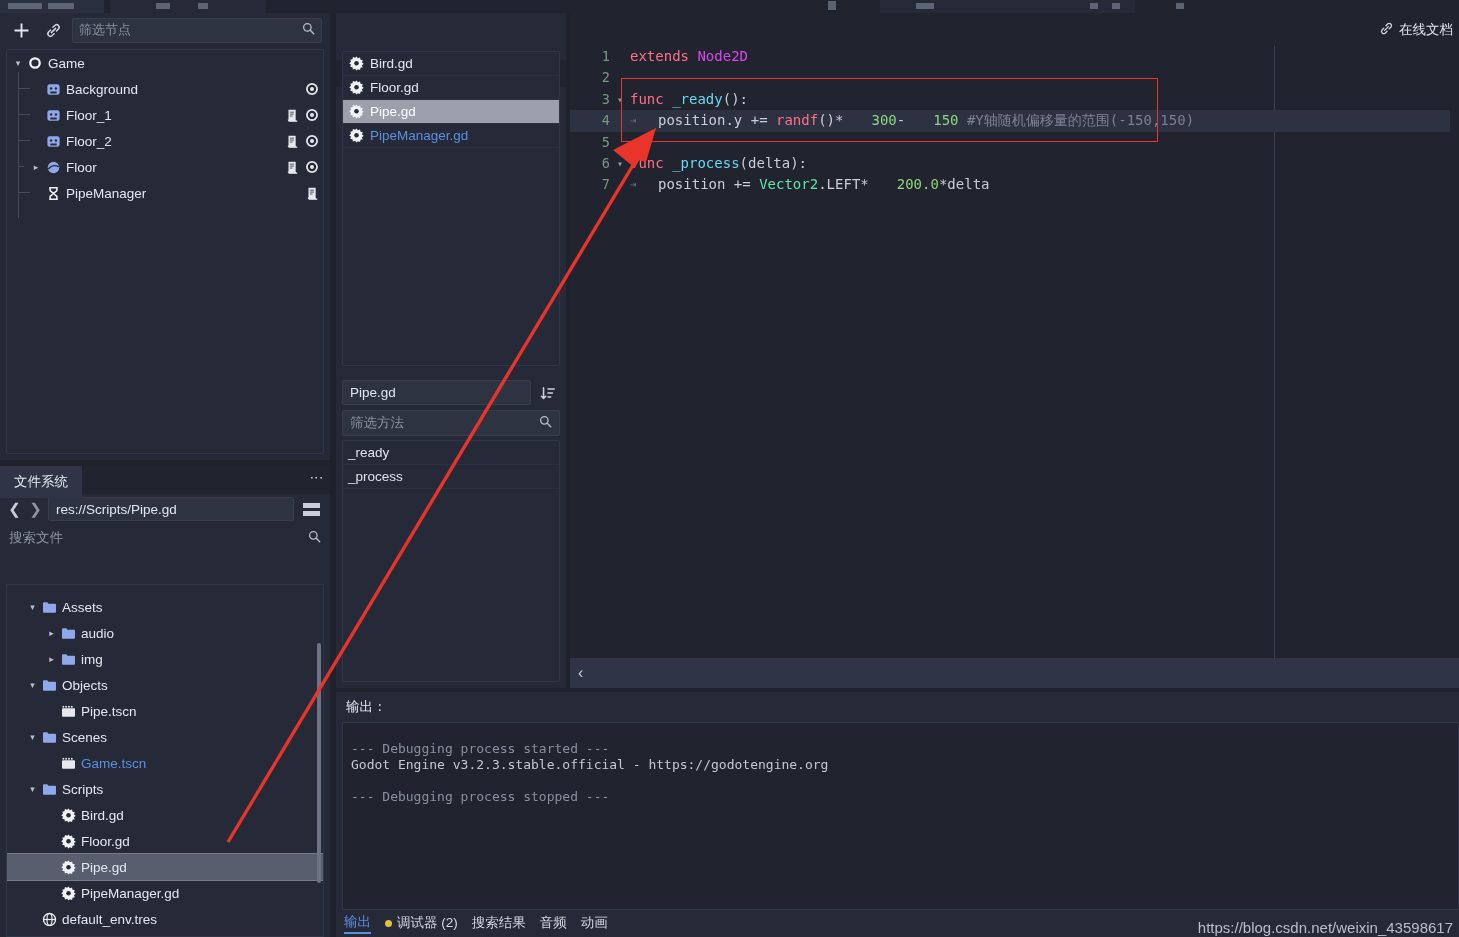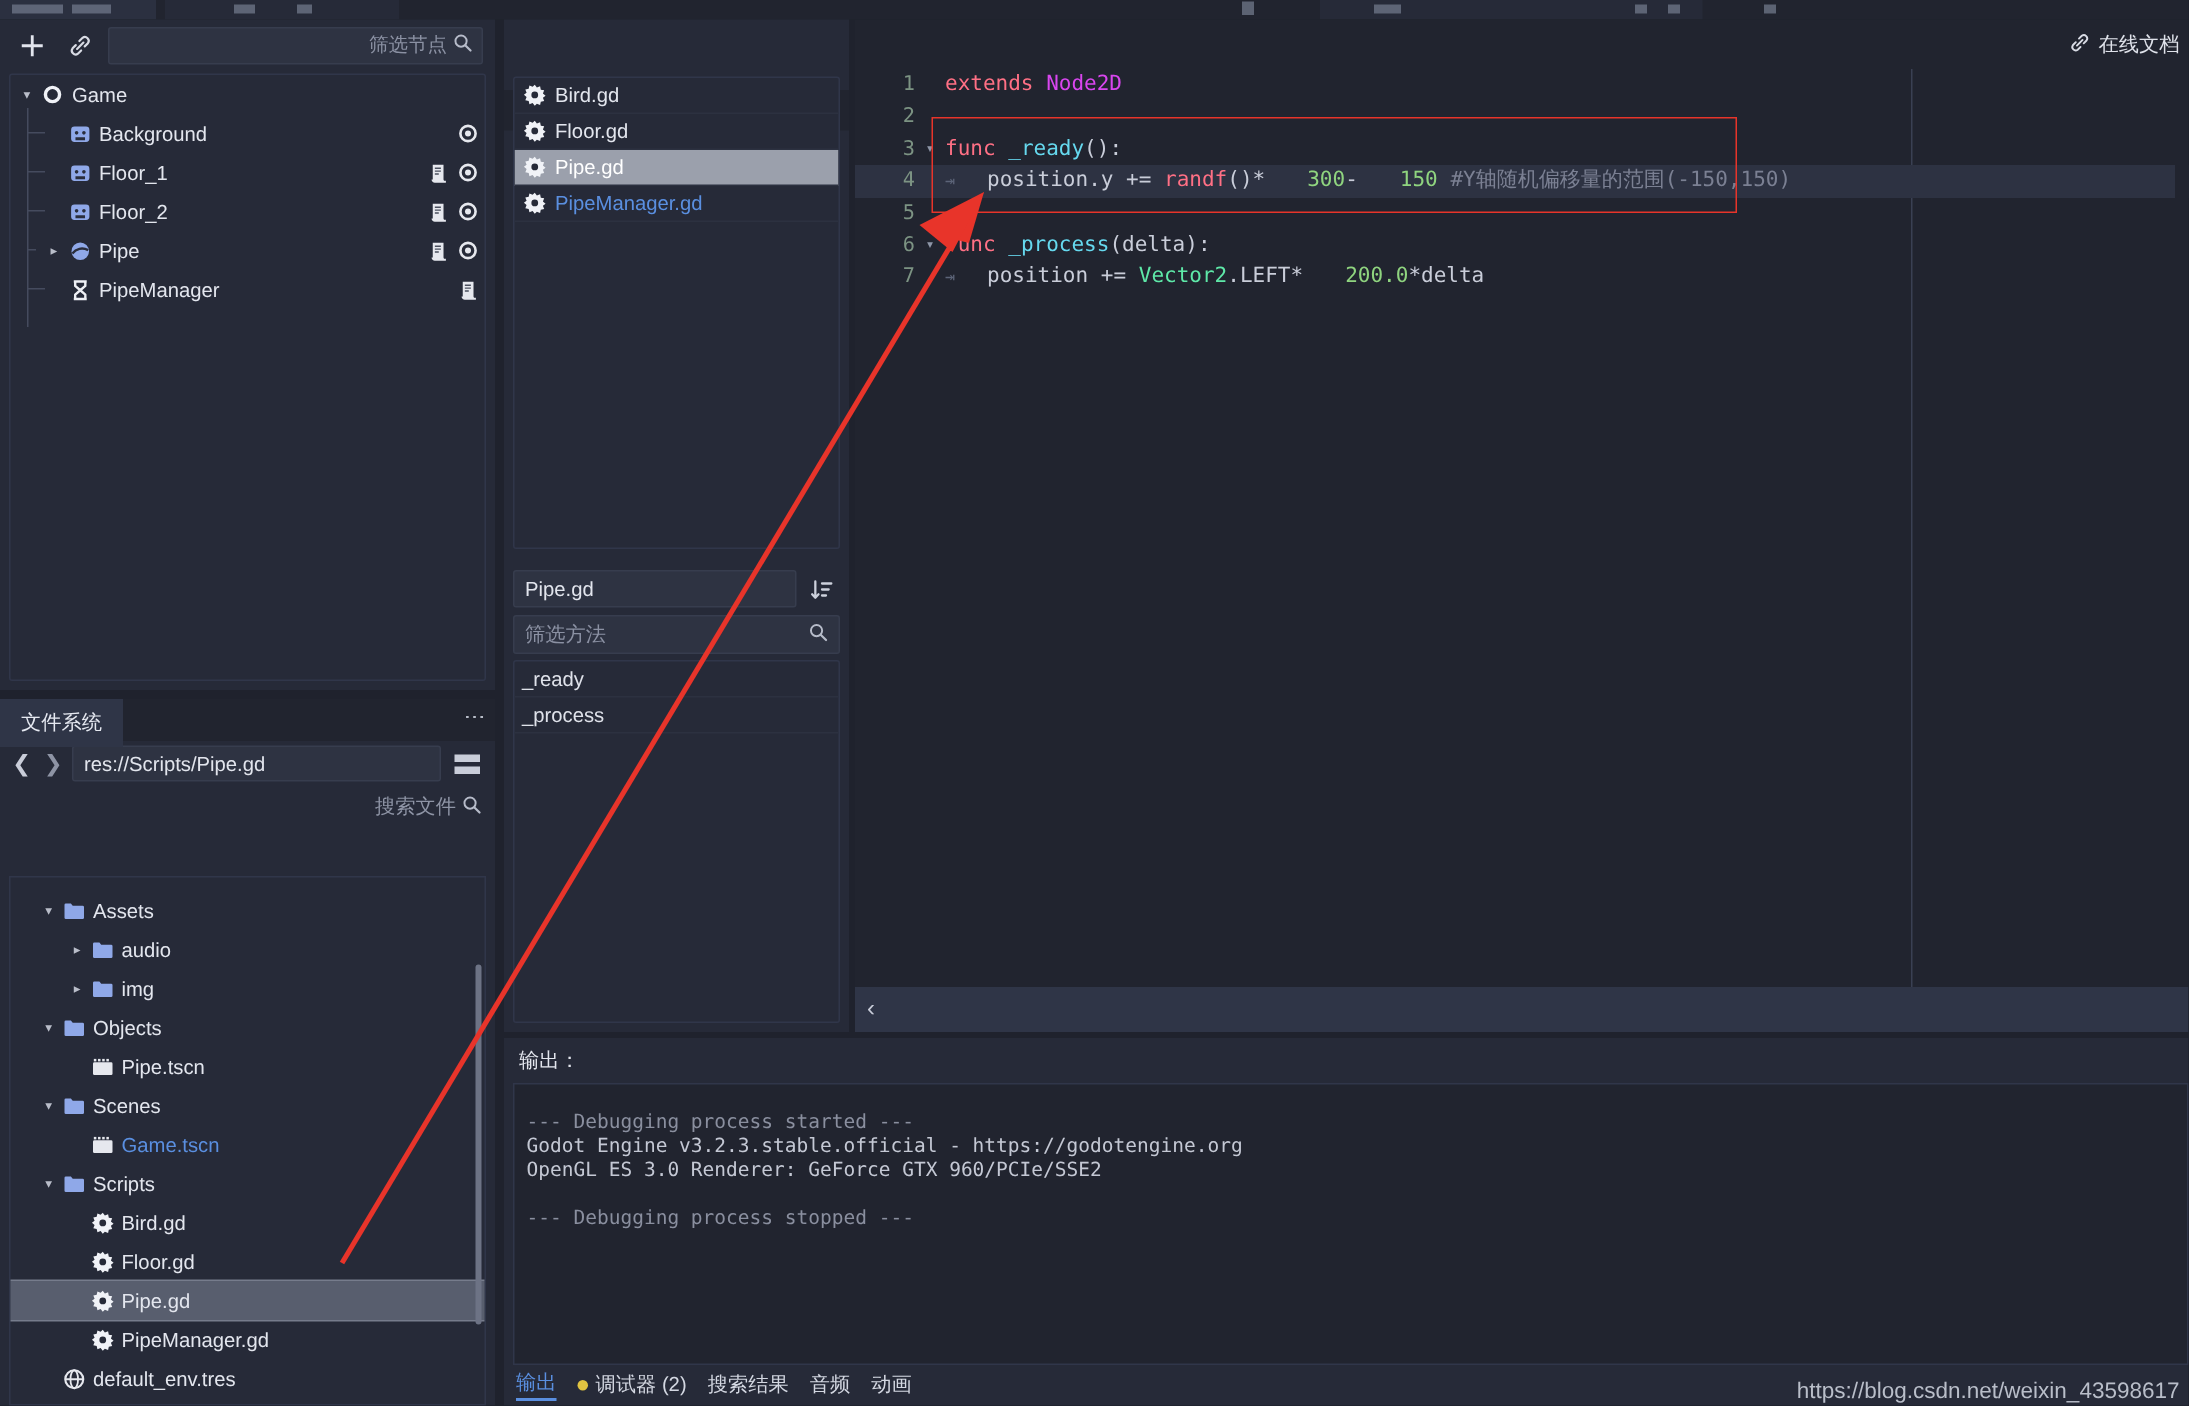--- a/index.html
+++ b/index.html
@@ -5,21 +5,21 @@
   * { box-sizing: border-box; margin:0; padding:0; }
   html,body { width:1459px; height:937px; overflow:hidden; }
   body {
     font-family: "Liberation Sans", "DejaVu Sans", sans-serif;
     font-size: 13px;
     background:#1f222d;
     color:#d5d8e0;
     position:relative;
   }
   #root { position:absolute; inset:0; }
-  .row { display:flex; align-items:center;text-align:right; }
+  .row { display:flex; align-items:center; }
 
   
   .topstrip { position:absolute; left:0; top:0; width:1459px; height:13px; background:#21242f; overflow:hidden; }
   .topstrip .tabA { position:absolute; left:0; top:0; width:104px; height:13px; background:#2b3040; }
   .topstrip .tabB { position:absolute; left:110px; top:0; width:156px; height:13px; background:#262a38; }
   .topstrip .tabC { position:absolute; left:266px; top:0; width:610px; height:13px; background:#21242f; }
   .topstrip .tabD { position:absolute; left:880px; top:0; width:255px; height:13px; background:#262a38; }
   .topstrip .tabE { position:absolute; left:1138px; top:0; width:321px; height:13px; background:#21242f; }
   .topstrip .gl { position:absolute; top:3px; height:6px; background:#6c7385; opacity:.8; }
 
@@ -300,21 +300,21 @@
           <div class="tnode" style="padding-left: 22px;">
             <span class="twist">▸</span>
             <span class="nicon">
               <span style="display: flex; align-items: center;">
                 <svg width="15" height="15" viewBox="0 0 16 16">
                   <circle cx="8" cy="8" r="6.2" fill="#8fa8e8"></circle>
                   <path d="M2.4 9.6c2.6-3.4 7-4.6 11.2-2.4" stroke="#2a2e3c" stroke-width="1.7" fill="none"></path>
                 </svg>
               </span>
             </span>
-            <span class="nlabel">Pipe</span>
+            <span class="nlabel">Floor</span>
             <span class="gutter">
               <span style="display: flex; align-items: center;">
                 <svg width="14" height="15" viewBox="0 0 16 16">
                   <path d="M4 1.5h8.2v11.2a1.8 1.8 0 001.8 1.8H5.8A1.8 1.8 0 014 12.7z" fill="#e6e8ee"></path>
                   <path d="M5.6 4.2h4.6M5.6 6.4h4.6M5.6 8.6h3" stroke="#4a4f5e" stroke-width="1.1"></path>
                   <path d="M14 14.5H5.6a1.8 1.8 0 01-1.8-1.8" stroke="#e6e8ee" stroke-width="1.4" fill="none"></path>
                 </svg>
               </span>
               <span style="display: flex; align-items: center;">
                 <svg width="14" height="14" viewBox="0 0 16 16">
@@ -650,21 +650,20 @@
 
   <div class="collapse-bar">
     <span class="chev">‹</span>
   </div>
 
   <div class="output-dock">
     <div class="out-title">输出：</div>
     <div class="out-body" id="output-lines">
         <div class="ol dim">--- Debugging process started ---</div>
         <div class="ol">Godot Engine v3.2.3.stable.official - https://godotengine.org</div>
-        <div class="ol">OpenGL ES 3.0 Renderer: GeForce GTX 960/PCIe/SSE2</div>
         <div class="ol"> </div>
         <div class="ol dim">--- Debugging process stopped ---</div>
       </div>
     <div class="bottom-tabs" id="bottom-tabs">
         <div class="btab active">
           <span>输出</span>
         </div>
         <div class="btab">
           <span class="dot"></span>
           <span>调试器 (2)</span>

